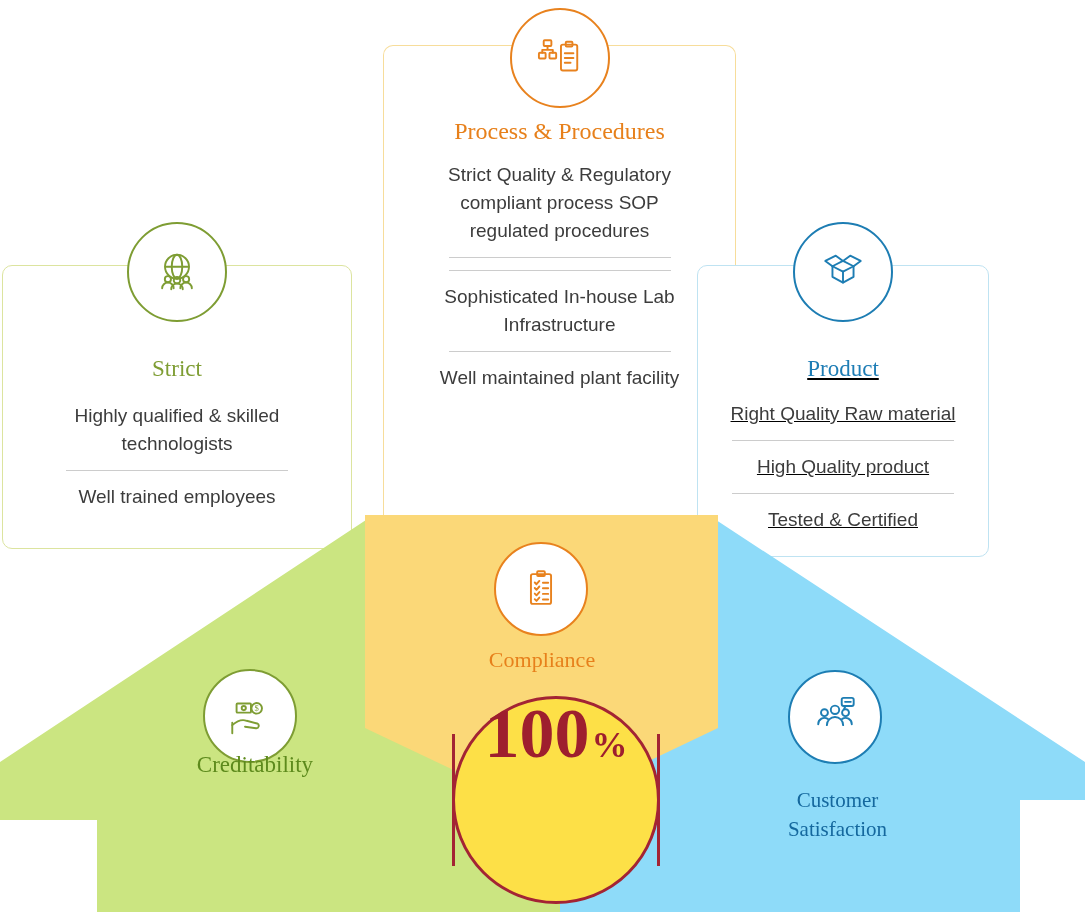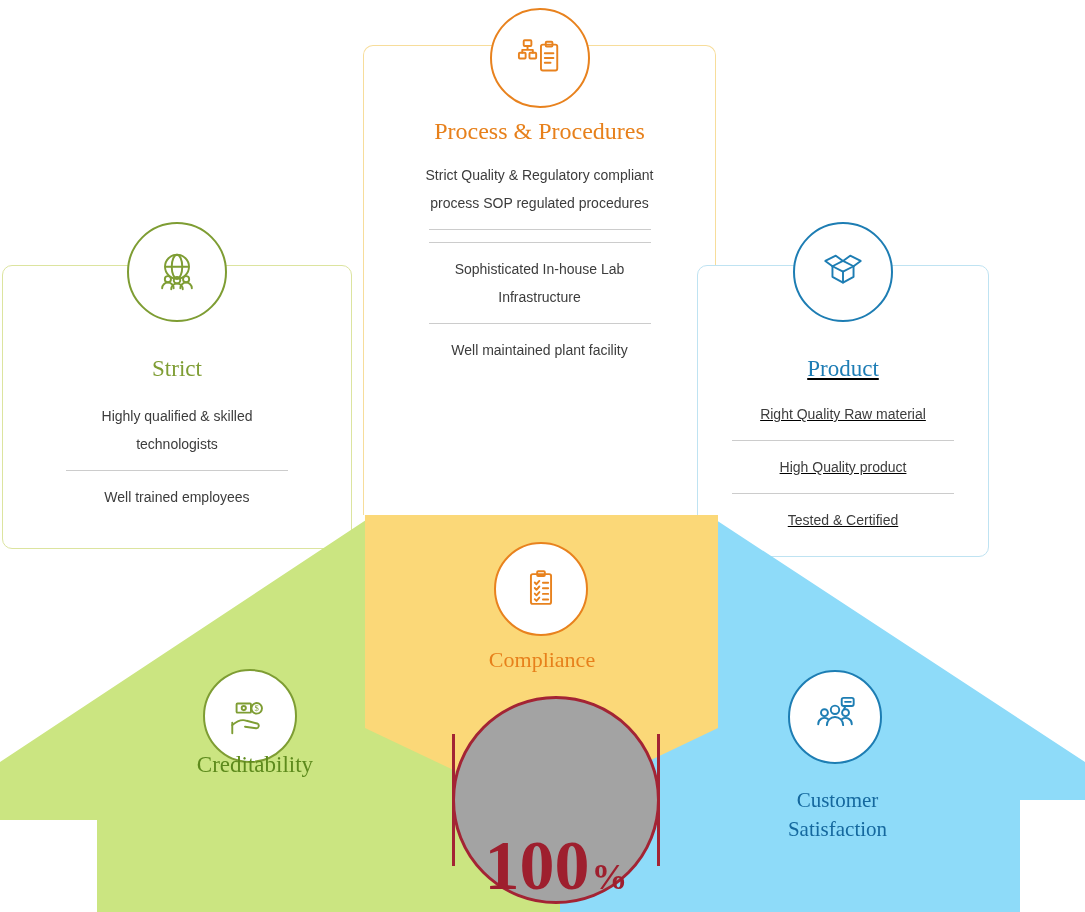--- a/index.html
+++ b/index.html
@@ -2,35 +2,35 @@
 <html><head>
 <meta charset="utf-8">
 <style>
   html,body{margin:0;padding:0;background:#fff;}
   .canvas{position:relative;width:1085px;height:912px;background:#fff;overflow:hidden;
           font-family:"Liberation Sans",sans-serif;}
 
   
   .card{position:absolute;background:#fff;box-sizing:border-box;text-align:center;z-index:1;border-radius:10px;}
   .card-people {left:2px;  top:265px;width:350px;height:284px;border:1px solid #dce49f;}
-  .card-process{left:363px;top:45px; width:353px;height:470px;border:1px solid #f7dd9b;border-bottom:none;border-radius:10px 10px 0 0;}
+  .card-process{left:383px;top:45px; width:353px;height:470px;border:1px solid #f7dd9b;border-bottom:none;border-radius:10px 10px 0 0;}
   .card-product{left:697px;top:265px;width:292px;height:292px;border:1px solid #bfe3f2;text-decoration:underline;}
 
   .icon-circle{position:absolute;left:50%;transform:translateX(-50%);width:96px;height:96px;
                border-radius:50%;background:#fff;display:flex;align-items:center;justify-content:center;}
   .card-people  .icon-circle{top:-44px;border:2px solid #7e9d33;}
   .card-process .icon-circle{top:-38px;border:2px solid #e8821e;}
   .card-product .icon-circle{top:-44px;border:2px solid #1d7db3;}
 
   .card h2{font-family:"Liberation Serif","DejaVu Serif",serif;font-weight:400;margin:0;}
   .card-people  h2{margin:90px 0 20px;font-size:23px;color:#7e9d33;}
   .card-process h2{margin:72px 0 16px;font-size:24px;color:#e7801b;}
   .card-product h2{margin:90px 0 18px;font-size:23px;color:#1e7db5;}
 
-  .item{font-size:14px;line-height:28px;color:#3c3c3c;margin:0 auto;}
+  .item{font-size:19px;line-height:28px;color:#3c3c3c;margin:0 auto;}
   .card-people  .item{max-width:210px;}
   .card-process .item{max-width:252px;}
   .card-product .item{max-width:320px;}
   .divider{width:222px;margin:12px auto;border-top:1px solid #cccccc;height:0;}
 
   
   .shapes{position:absolute;left:0;top:0;z-index:2;pointer-events:none;}
 
   
   .float-circle{position:absolute;width:94px;height:94px;border-radius:50%;background:#fff;z-index:3;
@@ -40,22 +40,22 @@
   .circle-customer    {left:788px;top:670px;border:2px solid #1d7db3;}
 
   .banner-label{position:absolute;z-index:3;text-align:center;
                 font-family:"Liberation Serif","DejaVu Serif",serif;}
   .label-compliance   {left:417px;top:647px;width:250px;font-size:22px;color:#e7801b;}
   .label-creditability{left:130px;top:752px;width:250px;font-size:23px;color:#5d8a1c;}
   .label-customer     {left:760px;top:786px;width:155px;font-size:21px;line-height:29px;color:#15689e;}
 
   
   .badge{position:absolute;left:452px;top:696px;width:208px;height:208px;border-radius:50%;
-         background:#a3a3a3;border:3px solid #a32434;box-sizing:border-box;z-index:4;
-         display:flex;align-items:flex-end;justify-content:center;}
+         background:#fde047;border:3px solid #a32434;box-sizing:border-box;z-index:4;
+         display:flex;align-items:flex-start;justify-content:center;}
   .badge .tick{position:absolute;width:3px;height:132px;top:35px;background:#a32434;}
   .badge .tick-left{left:-3px;}
   .badge .tick-right{right:-3px;}
   .badge-text{display:flex;align-items:baseline;font-family:"Liberation Serif","DejaVu Serif",serif;
               font-weight:700;color:#9e1f2e;}
   .badge-text .value{font-size:70px;line-height:1;}
   .badge-text .unit{font-size:36px;margin-left:2px;}
 
   svg.icon{stroke-linecap:round;stroke-linejoin:round;fill:none;stroke-width:2;}
   svg.icon text{stroke:none;font-family:"Liberation Serif",serif;}

